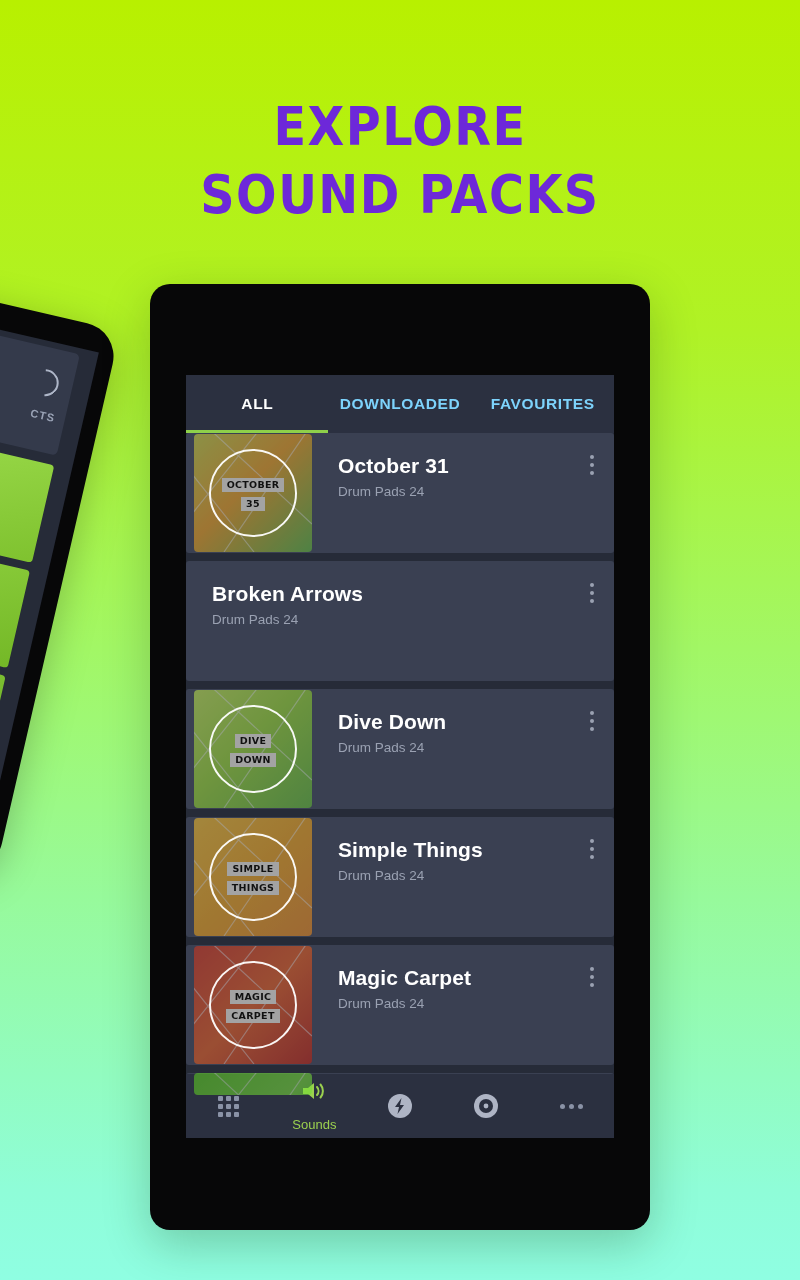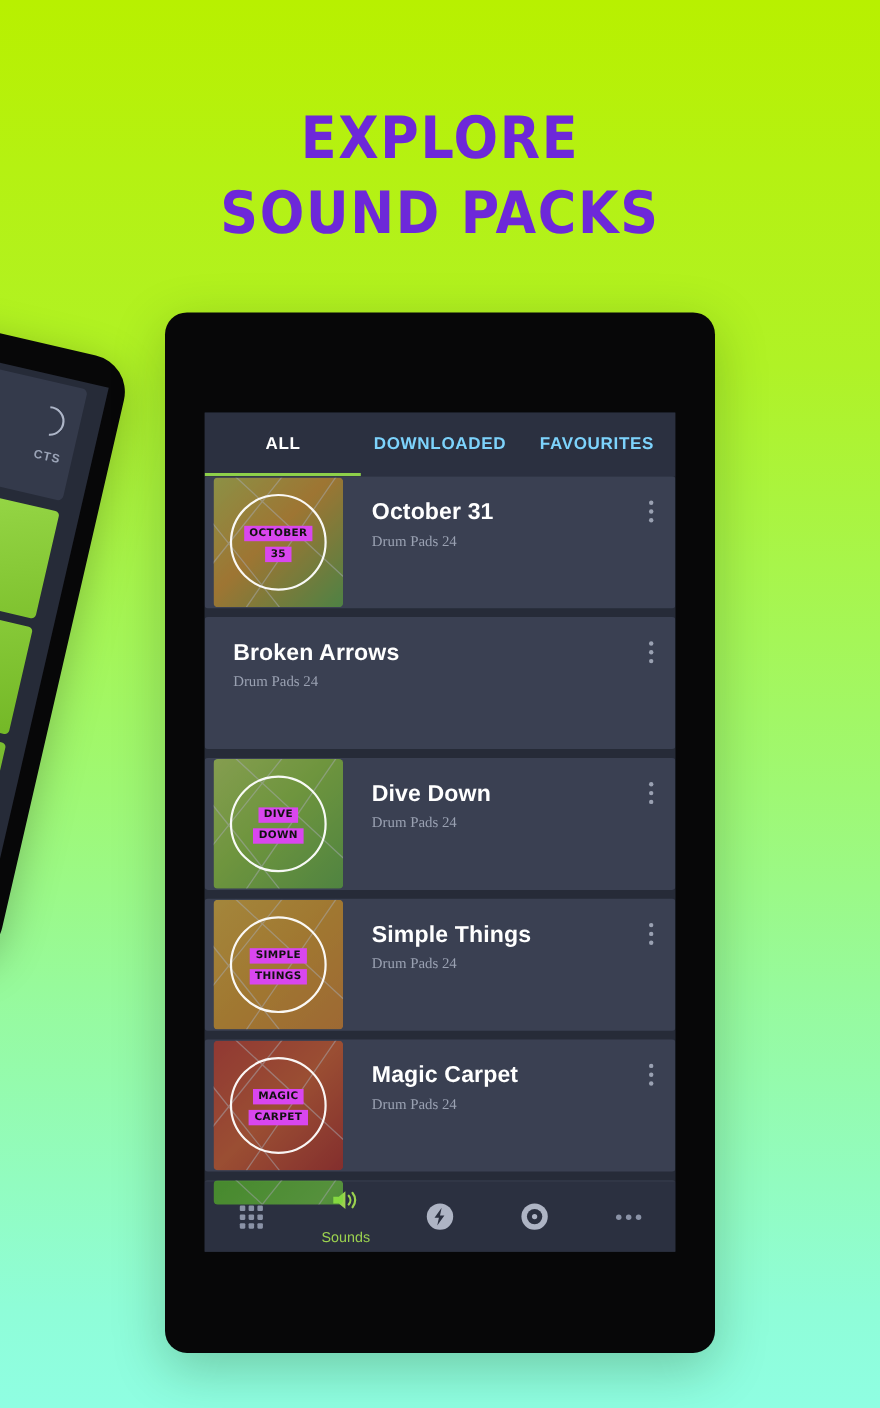--- a/index.html
+++ b/index.html
@@ -163,21 +163,21 @@
   }
   .thumb .tags {
     position:absolute;
     left:0; right:0; top:50%;
     transform:translateY(-50%);
     text-align:center;
     z-index:3;
   }
   .thumb .tag {
     display:inline-block;
-    background:#d946ef;
+    background:#a3a3a3;
     color:#111;
     font-size:9.5px;
     font-weight:900;
     letter-spacing:0.3px;
     padding:1px 5px;
     line-height:12px;
     margin:1px 0;
     font-family:"DejaVu Sans", sans-serif;
   }
   .thumb .tagline { display:block; }
@@ -192,21 +192,20 @@
     font-size:21px;
     font-weight:700;
     line-height:26px;
     letter-spacing:0.1px;
   }
   .row-sub {
     color:#9aa1b2;
     font-size:13.5px;
     font-weight:400;
     margin-top:5px;
-    font-family:Liberation Serif, serif;
   }
   .row-menu {
     position:relative;
     z-index:2;
     width:44px;
     flex:0 0 auto;
     padding-top:22px;
     display:flex;
     flex-direction:column;
     align-items:center;

